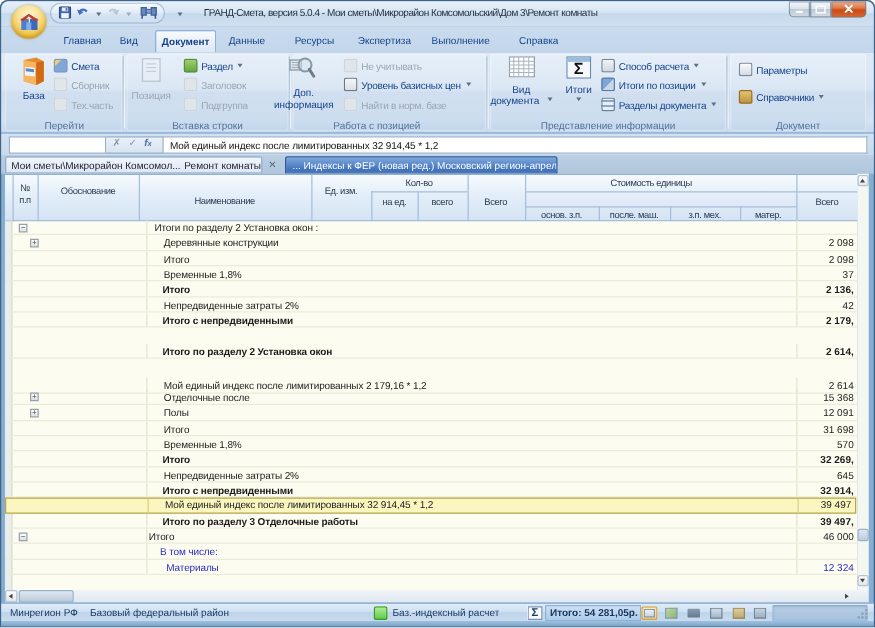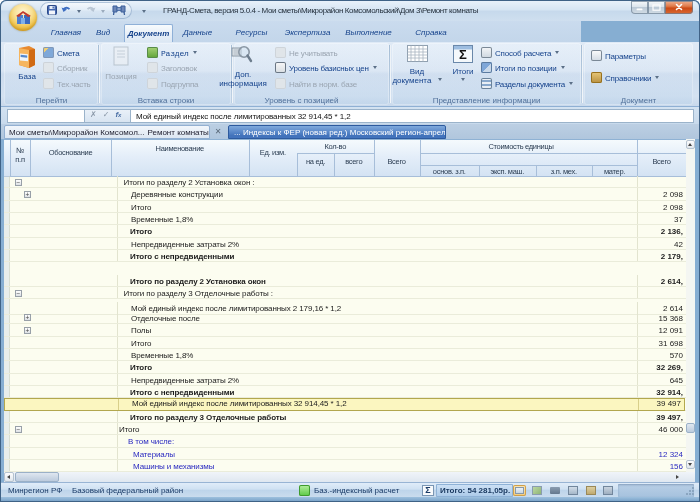--- a/index.html
+++ b/index.html
@@ -19,21 +19,21 @@
 #qat{position:absolute;left:40px;top:2px;width:92px;height:17px;border-radius:9px;
  background:linear-gradient(rgba(255,255,255,.65),rgba(200,220,240,.3));box-shadow:inset 0 0 0 1px rgba(130,160,195,.6);}
 .qaticon{position:absolute;top:4px;width:11px;height:10px;}
 
 #wbtns{position:absolute;right:7px;top:1px;width:62px;height:14px;}
 .wb{position:absolute;top:0;height:13px;background:linear-gradient(#f8fafc,#dbe4ec 45%,#bccad7 50%,#d3dde6);box-shadow:inset 0 0 0 1px rgba(105,125,145,.7);color:#fff;}
 .wb.min{left:0;width:17px;border-radius:0 0 0 4px;}
 .wb.max{left:17px;width:17px;}
 .wb.cls{left:34px;width:28px;border-radius:0 0 4px 0;background:linear-gradient(#f0b193,#e07b4a 40%,#cc4a16 55%,#d96a33);}
 
-#tabrow{position:absolute;left:1px;top:21px;width:580px;height:21px;background:linear-gradient(#cadbee,#c3d6ea);font-style:italic;}
+#tabrow{position:absolute;left:1px;top:21px;width:698px;height:21px;background:linear-gradient(#cadbee,#c3d6ea);}
 .rtab{position:absolute;top:3px;height:18px;line-height:18px;color:#15428b;text-align:center;}
 .rtab.act{background:linear-gradient(#f8fbfd,#e6eef7 60%,#dce8f4);border:1px solid #8fb0d7;border-bottom:none;border-radius:2px 2px 0 0;font-weight:bold;color:#15428b;}
 
 #ribbon{position:absolute;left:1px;top:42px;width:698px;height:65px;background:linear-gradient(#dfeaf6 0%,#d9e5f3 45%,#cddcee 50%,#d4e2f1 85%,#c9d9ec 100%);border-bottom:1px solid #8fb0d4;}
 .gbox{position:absolute;top:1px;height:62px;border-radius:3px;background:linear-gradient(rgba(248,252,255,.3),rgba(222,234,247,.15) 55%,rgba(188,211,234,.55));box-shadow:inset 0 0 0 1px rgba(255,255,255,.3);}
 .gsep{position:absolute;top:3px;height:58px;width:2px;background:linear-gradient(rgba(160,185,210,.9),rgba(160,185,210,.4));border-right:1px solid rgba(255,255,255,.8);}
 .glabel{position:absolute;top:53px;height:11px;line-height:11px;width:100%;text-align:center;color:#52719a;font-size:8px;}
 .group{position:absolute;top:0;height:64px;}
 .bigbtn{position:absolute;text-align:center;color:#15428b;}
 .smallrow{position:absolute;height:13px;line-height:13px;color:#15428b;white-space:nowrap;letter-spacing:-0.2px;}
@@ -162,27 +162,27 @@
 
  <div class="group" style="left:100px;width:130px;">
   <div class="glabel">Вставка строки</div>
   <div class="bigbtn dis" style="left:-3px;top:3px;width:46px;color:#9aa5b1;">
    <svg width="22" height="22" viewBox="0 0 22 22" opacity="0.55">
           <rect x="4" y="2" width="14" height="18" fill="#eef1f4" stroke="#9aa5af"></rect>
           <path d="M7 6 h8 M7 9 h8 M7 12 h8" stroke="#aeb8c2"></path>
         </svg>
    <div style="margin-top:3px;">Позиция</div>
   </div>
-  <div class="smallrow" style="left:46px;top:5px;font-family:Liberation Mono, monospace;"><span class="ic" style="background:linear-gradient(#a8d378,#5fa336);box-shadow:inset 0 0 0 1px #588c48;"></span>Раздел<span class="drop"></span></div>
+  <div class="smallrow" style="left:46px;top:5px;"><span class="ic" style="background:linear-gradient(#a8d378,#5fa336);box-shadow:inset 0 0 0 1px #588c48;"></span>Раздел<span class="drop"></span></div>
   <div class="smallrow dis" style="left:46px;top:20px;"><span class="ic" style="background:#e0e5e9;box-shadow:inset 0 0 0 1px #ced4da;"></span>Заголовок</div>
   <div class="smallrow dis" style="left:46px;top:36px;"><span class="ic" style="background:#e0e5e9;box-shadow:inset 0 0 0 1px #ced4da;"></span>Подгруппа</div>
  </div>
 
  <div class="group" style="left:233px;width:135px;">
-  <div class="glabel">Уровень с позицией</div>
+  <div class="glabel">Работа с позицией</div>
   <div class="bigbtn" style="left:-17px;top:3px;width:52px;">
    <svg width="24" height="22" viewBox="0 0 24 22">
     <rect x="1" y="3" width="9" height="8" fill="#dfe5ea" stroke="#8a97a4"></rect>
     <path d="M2.5 5 h6 M2.5 7 h6 M2.5 9 h6" stroke="#9fabb6" stroke-width="0.8"></path>
     <circle cx="13" cy="7" r="5.2" fill="rgba(210,225,240,.5)" stroke="#8a97a4" stroke-width="1.6"></circle>
     <path d="M16.5 10.5 L20 16" stroke="#6d7d8d" stroke-width="2.4" stroke-linecap="round"></path>
    </svg>
    <div style="margin-top:1px;line-height:9px;">Доп.<br>информация</div>
   </div>
   <div class="smallrow dis" style="left:41px;top:5px;"><span class="ic" style="background:#e0e5e9;box-shadow:inset 0 0 0 1px #ced4da;"></span>Не учитывать</div>
@@ -248,29 +248,29 @@
       <div class="vline" style="left: 330px; top: 12.5px; height: 24.5px;"></div>
       <div class="vline" style="left: 475px; top: 24.5px; height: 12.5px;"></div>
       <div class="vline" style="left: 531.5px; top: 24.5px; height: 12.5px;"></div>
       <div class="vline" style="left: 588px; top: 24.5px; height: 12.5px;"></div>
       <div class="hline" style="left: 293px; width: 76.5px; top: 12.5px;"></div>
       <div class="hline" style="left: 415.5px; width: 266.5px; top: 12.5px;"></div>
       <div class="hline" style="left: 415.5px; width: 217.5px; top: 24.5px;"></div>
       <div class="hline" style="left: 0px; width: 682px; top: 36px;"></div>
       <div class="hl" style="left: 16px; top: 6px;">№<br>п.п</div>
       <div class="hl" style="left: 66.5px; top: 8px;">Обоснование</div>
-      <div class="hl" style="left: 175.75px; top: 4px;">Наименование</div>
+      <div class="hl" style="left: 175.75px; top: 16px;">Наименование</div>
       <div class="hl" style="left: 268.75px; top: 8px;">Ед. изм.</div>
       <div class="hl" style="left: 311.5px; top: 17px;">на ед.</div>
       <div class="hl" style="left: 331.25px; top: 2px;">Кол-во</div>
       <div class="hl" style="left: 349.75px; top: 17px;">всего</div>
       <div class="hl" style="left: 392.5px; top: 17px;">Всего</div>
       <div class="hl" style="left: 517px; top: 2px;">Стоимость единицы</div>
       <div class="hl" style="left: 445.25px; top: 27px;">основ. з.п.</div>
-      <div class="hl" style="left: 503.25px; top: 27px;">эксп. маш.</div>
+      <div class="hl" style="left: 503.25px; top: 27px;">после. маш.</div>
       <div class="hl" style="left: 559.75px; top: 27px;">з.п. мех.</div>
       <div class="hl" style="left: 610.5px; top: 27px;">матер.</div>
       <div class="hl" style="left: 657.5px; top: 17px;">Всего</div>
     </div>
  <div id="lstrip"></div>
  <div id="gbody">
       <div class="row" style="top: 0px;">
         <div class="exp" style="left:11px;">−</div>
         <div class="rt" style="left:119.5px;">Итоги по разделу 2 Установка окон :</div>
         <div style="position:absolute;left:113px;top:0;bottom:0;width:1px;background:#e2e4cf;"></div>
@@ -318,26 +318,20 @@
         <div class="rv " style="right:3px;">2 614</div>
         <div style="position:absolute;left:113px;top:0;bottom:0;width:1px;background:#e2e4cf;"></div>
         <div style="position:absolute;left:633px;top:0;bottom:0;width:1px;background:#e2e4cf;"></div>
       </div>
       <div class="row" style="top: 98.8px;">
         <div class="rt b" style="left:126px;">Итого по разделу 2 Установка окон</div>
         <div class="rv b" style="right:3px;">2 614,</div>
         <div style="position:absolute;left:113px;top:0;bottom:0;width:1px;background:#e2e4cf;"></div>
         <div style="position:absolute;left:633px;top:0;bottom:0;width:1px;background:#e2e4cf;"></div>
       </div>
-      <div class="row" style="top: 111.15px;">
-        <div class="exp" style="left:11px;">−</div>
-        <div class="rt" style="left:119.5px;">Итоги по разделу 3 Отделочные работы :</div>
-        <div style="position:absolute;left:113px;top:0;bottom:0;width:1px;background:#e2e4cf;"></div>
-        <div style="position:absolute;left:633px;top:0;bottom:0;width:1px;background:#e2e4cf;"></div>
-      </div>
       <div class="row" style="top: 135.85px;">
         <div class="exp" style="left:20px;">+</div>
         <div class="rt" style="left:127px;">Отделочные после</div>
         <div class="rv " style="right:3px;text-align:center;">15 368</div>
         <div style="position:absolute;left:113px;top:0;bottom:0;width:1px;background:#e2e4cf;"></div>
         <div style="position:absolute;left:633px;top:0;bottom:0;width:1px;background:#e2e4cf;"></div>
       </div>
       <div class="row" style="top: 148.2px;">
         <div class="exp" style="left:20px;">+</div>
         <div class="rt" style="left:127px;">Полы</div>
@@ -395,26 +389,20 @@
         <div style="position:absolute;left:633px;top:0;bottom:0;width:1px;background:#e2e4cf;"></div>
       </div>
       <div class="row" style="top: 259.35px;">
         <div class="rt blue" style="left:124px;">В том числе:</div>
         <div style="position:absolute;left:113px;top:0;bottom:0;width:1px;background:#e2e4cf;"></div>
         <div style="position:absolute;left:633px;top:0;bottom:0;width:1px;background:#e2e4cf;"></div>
       </div>
       <div class="row" style="top: 271.7px;">
         <div class="rt blue" style="left:129px;">Материалы</div>
         <div class="rv blue" style="right:3px;">12 324</div>
-        <div style="position:absolute;left:113px;top:0;bottom:0;width:1px;background:#e2e4cf;"></div>
-        <div style="position:absolute;left:633px;top:0;bottom:0;width:1px;background:#e2e4cf;"></div>
-      </div>
-      <div class="row" style="top: 284.05px;">
-        <div class="rt blue" style="left:129px;">Машины и механизмы</div>
-        <div class="rv blue" style="right:3px;">156</div>
         <div style="position:absolute;left:113px;top:0;bottom:0;width:1px;background:#e2e4cf;"></div>
         <div style="position:absolute;left:633px;top:0;bottom:0;width:1px;background:#e2e4cf;"></div>
       </div>
     </div>
  <div id="selrow">
       <div class="rt" style="left:127px;top:0px;">Мой единый индекс после лимитированных 32 914,45 * 1,2</div>
       <div class="rv" style="right:3px;top:0px;">39 497</div>
       <div style="position:absolute;left:113px;top:0;bottom:0;width:1px;background:#d8cf8a;"></div>
       <div style="position:absolute;left:633px;top:0;bottom:0;width:1px;background:#d8cf8a;"></div>
     </div>

